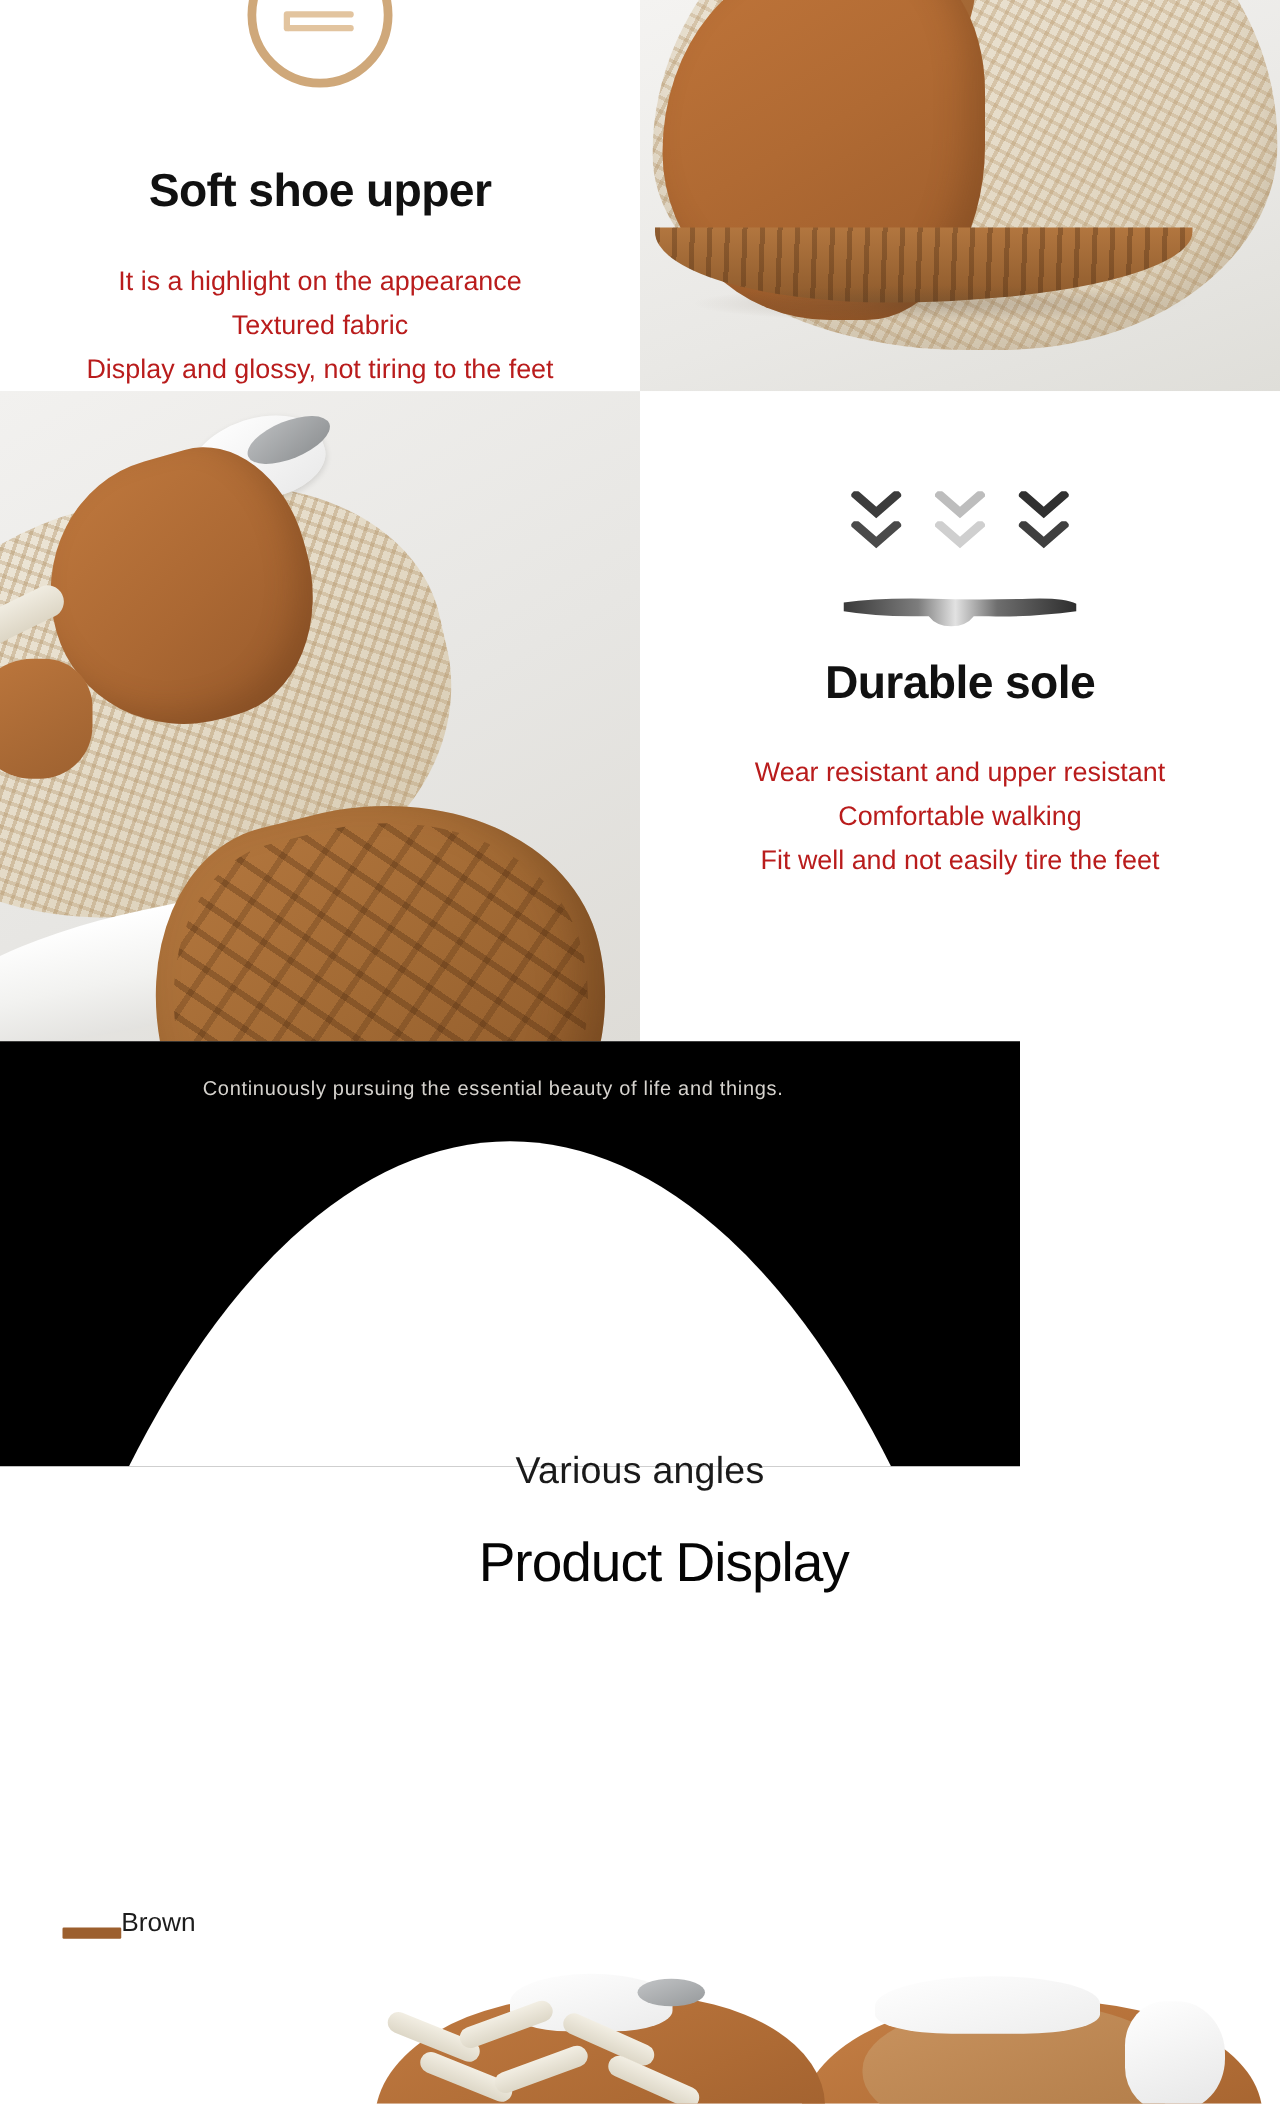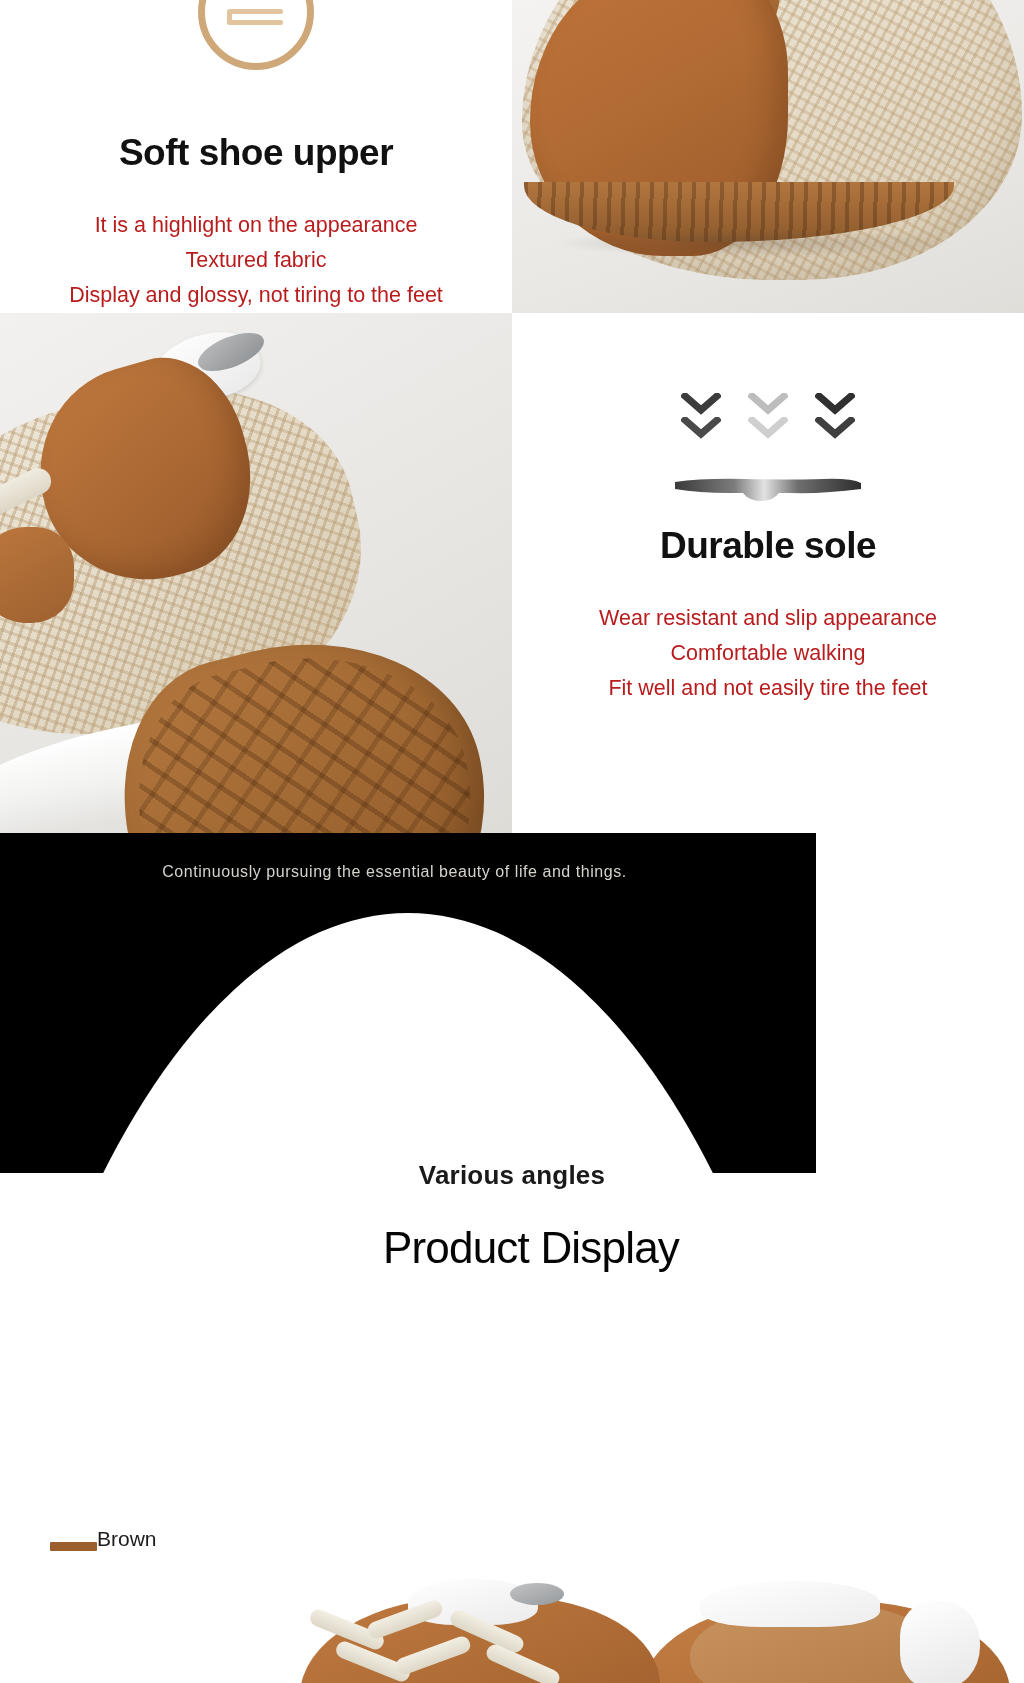--- a/index.html
+++ b/index.html
@@ -180,21 +180,21 @@
     font-size:16px; letter-spacing:.55px; font-weight:400;
     text-indent:-235px;
   }
   .banner-arch {
     position:absolute; left:-6%; bottom:-760px; width:112%; height:1020px;
     background:#ffffff; border-radius:50% 50% 0 0 / 100% 100% 0 0;
   }
 
   
   .display-head { position:absolute; left:0; top:1160px; width:1024px; text-align:center; }
-  .display-sub   { font-size:26px; color:#1a1a1a; font-weight:700; letter-spacing:.2px; }
+  .display-sub   { font-size:30px; color:#1a1a1a; font-weight:400; letter-spacing:.2px; }
   .display-title { font-size:44px; color:#050505; font-weight:normal; letter-spacing:-0.8px; margin-top:32px;padding-left:38px; }
 
   
   .swatch-row { position:absolute; left:50px; top:1527px; display:flex; align-items:flex-end; }
   .swatch-bar { width:47px; height:9px; border-radius:1px; }
   .swatch-label { font-size:21px; color:#1c1c1c; font-weight:400; }
 
   
   .bottom-photo { position:absolute; left:0; top:1575px; width:1024px; height:108px; background:#ffffff; overflow:hidden; }
   .bp-left-body {
@@ -339,21 +339,21 @@
                 <stop offset="66%" stop-color="#6e6e6e"></stop>
                 <stop offset="100%" stop-color="#2e2e2e"></stop>
               </linearGradient>
             </defs>
             <path d="M2 4 Q30 0 72 1 Q110 2 150 1 Q178 0 188 5 L188 11 Q150 16 118 15 L106 15 Q100 23 88 23 Q76 23 70 15 L56 15 Q26 15 2 11 Z" fill="url(#soleGrad)"></path>
           </svg>
         </div>
       </div>
       <div class="feat-title" style="margin-top:212px;">Durable sole</div>
       <div class="feat-desc">
-        <div>Wear resistant and slip appearance</div>
+        <div>Wear resistant and upper resistant</div>
         <div>Comfortable walking</div>
         <div>Fit well and not easily tire the feet</div>
       </div>
     </div>
   </div>
 
   <div class="banner">
     <div class="banner-tagline">Continuously pursuing the essential  beauty of life and things.</div>
     <div class="banner-arch"></div>
   </div>

